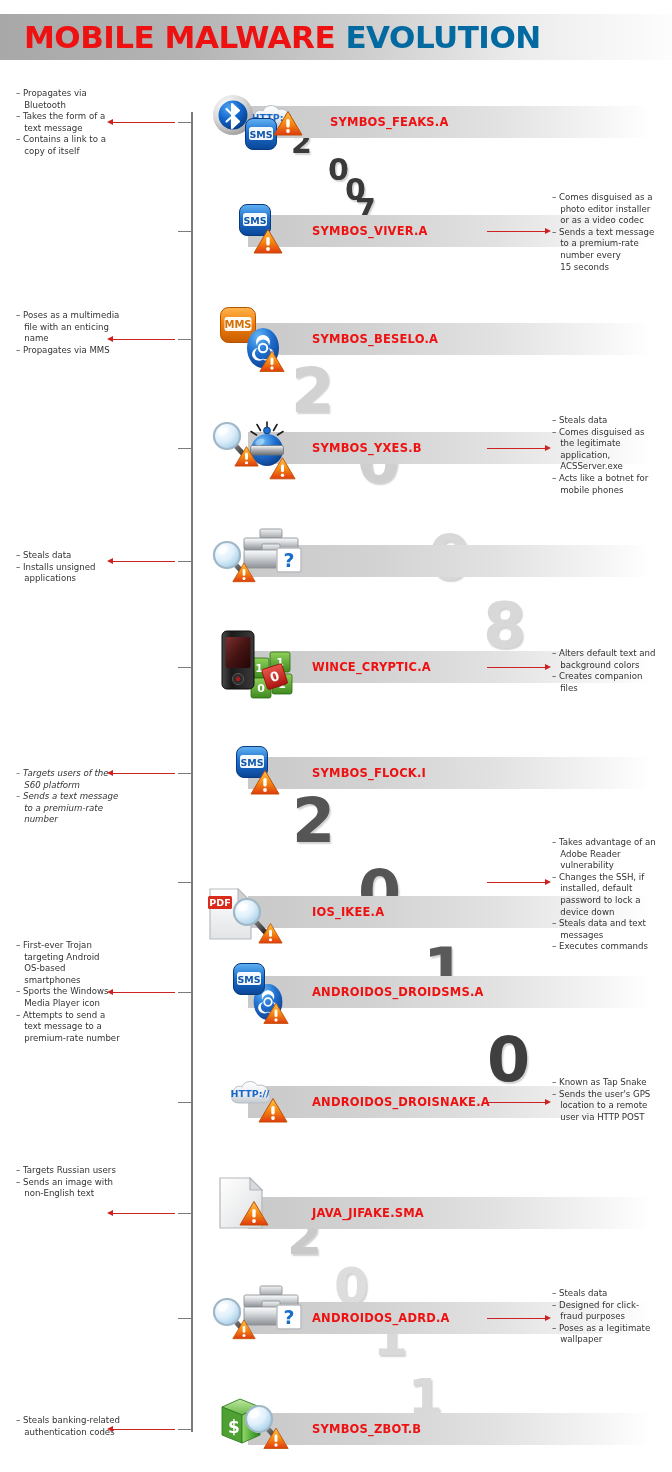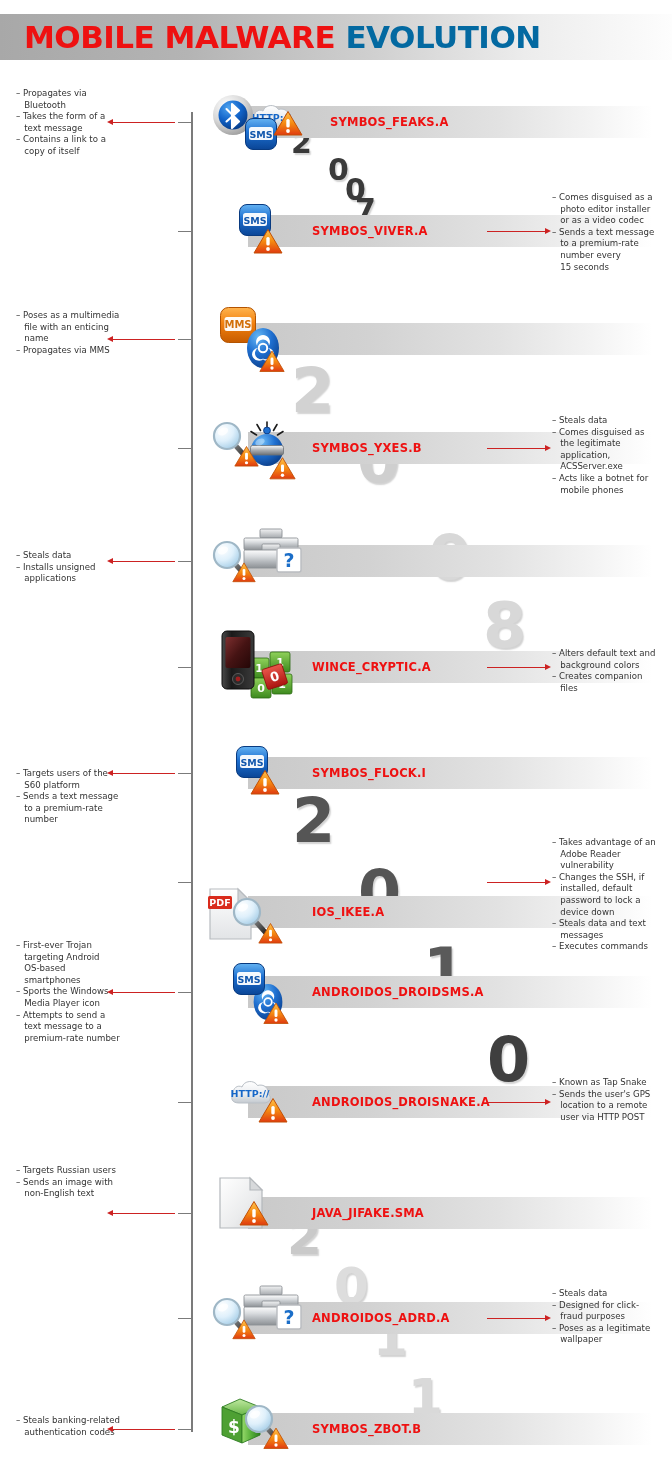--- a/index.html
+++ b/index.html
@@ -221,20 +221,21 @@
     <div class="ann right" style="top: 192px; color: rgb(51, 51, 51);">– Comes disguised as a
    photo editor installer
    or as a video codec
 – Sends a text message
    to a premium-rate
    number every
    15 seconds</div>
     <div class="arrow to-right" style="top: 231px; background: rgb(204, 34, 34); left: 487px; width: 58px; --c: #cc2222;"></div>
     <div class="row" style="top: 323px;">
       <div class="band"></div>
+      <div class="band-label" style="left: 312px; color: rgb(238, 17, 17);">SYMBOS_BESELO.A</div>
       <div class="ico" style="left: 219px; top: -17px; z-index: 3;">
         <svg width="38" height="38" viewBox="0 0 38 38">
       <defs>
             <linearGradient id="mmsg" x1="0" y1="0" x2="0" y2="1">
         <stop offset="0" stop-color="#ffb44e"></stop>
               <stop offset="0.45" stop-color="#f2810f"></stop>
               <stop offset="1" stop-color="#c75c00"></stop>
       </linearGradient>
           </defs>
       <rect x="1.5" y="1.5" width="35" height="35" rx="8" fill="url(#mmsg)" stroke="#b35300" stroke-width="1"></rect>
@@ -512,21 +513,21 @@
               <stop offset="0.5" stop-color="#f58a11"></stop>
               <stop offset="1" stop-color="#e03b10"></stop>
       </linearGradient>
           </defs>
       <path d="M15 1.5 L29 25 L1 25 Z" fill="url(#wtg)" stroke="#c24f05" stroke-width="1" stroke-linejoin="round"></path>
       <rect x="13.3" y="9" width="3.4" height="8.5" rx="1.5" fill="#ffffff"></rect>
       <circle cx="15" cy="21" r="1.9" fill="#ffffff"></circle>
     </svg>
       </div>
     </div>
-    <div class="ann left" style="top: 768px; color: rgb(51, 51, 51);">– Targets users of the
+    <div class="ann left" style="top: 768px; color: rgb(51, 51, 51); font-style: italic;">– Targets users of the
    S60 platform
 – Sends a text message
    to a premium-rate
    number</div>
     <div class="arrow to-left" style="top: 773px; background: rgb(204, 34, 34); left: 113px; width: 62px; --c: #cc2222;"></div>
     <div class="row" style="top: 896px;">
       <div class="band"></div>
       <div class="band-label" style="left: 312px; color: rgb(238, 17, 17);">IOS_IKEE.A</div>
       <div class="ico" style="left: 208px; top: -9px; z-index: 3;">
         <svg width="46" height="54" viewBox="0 0 46 54">

